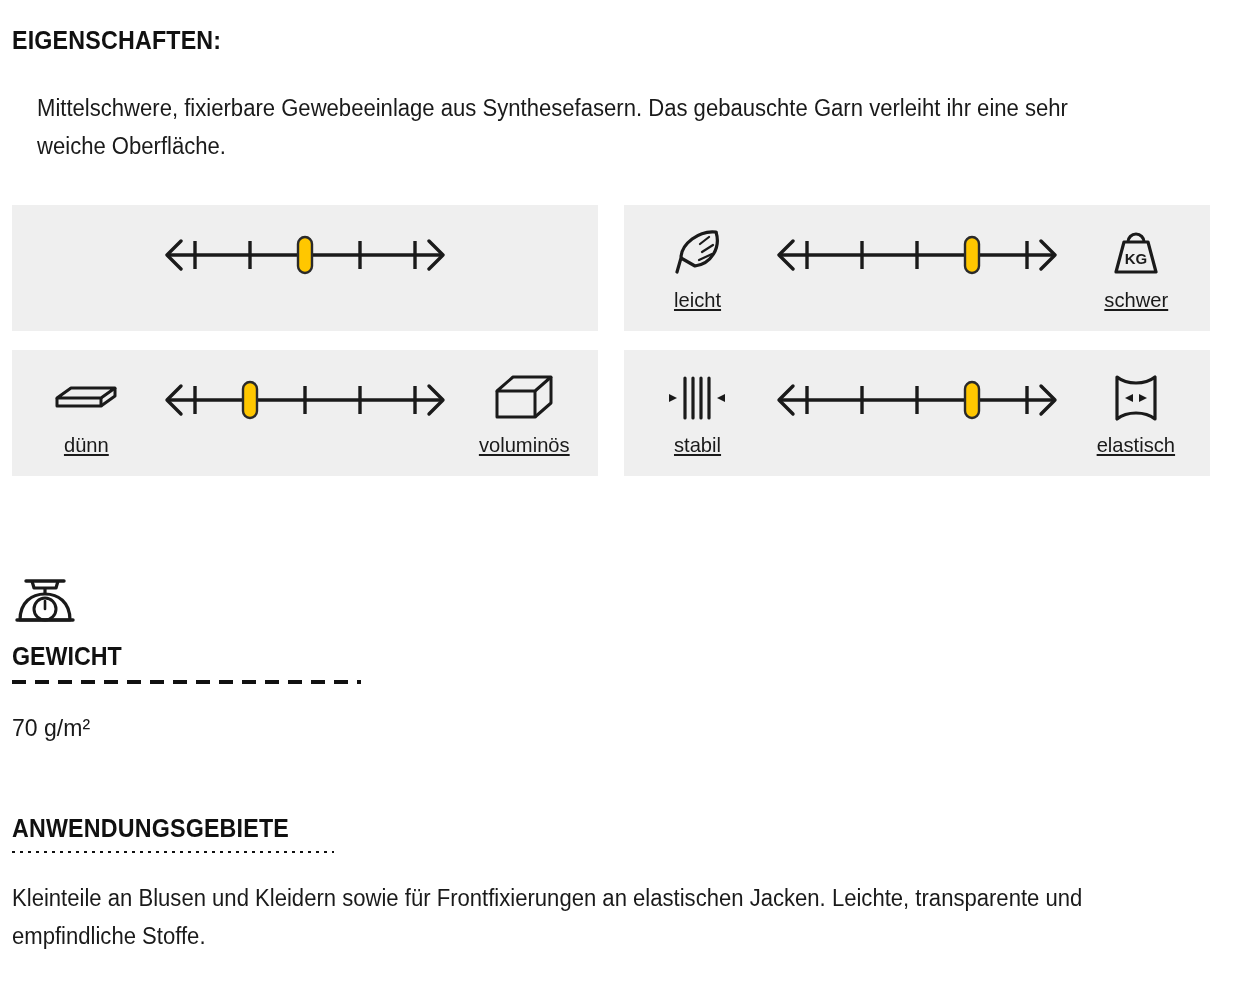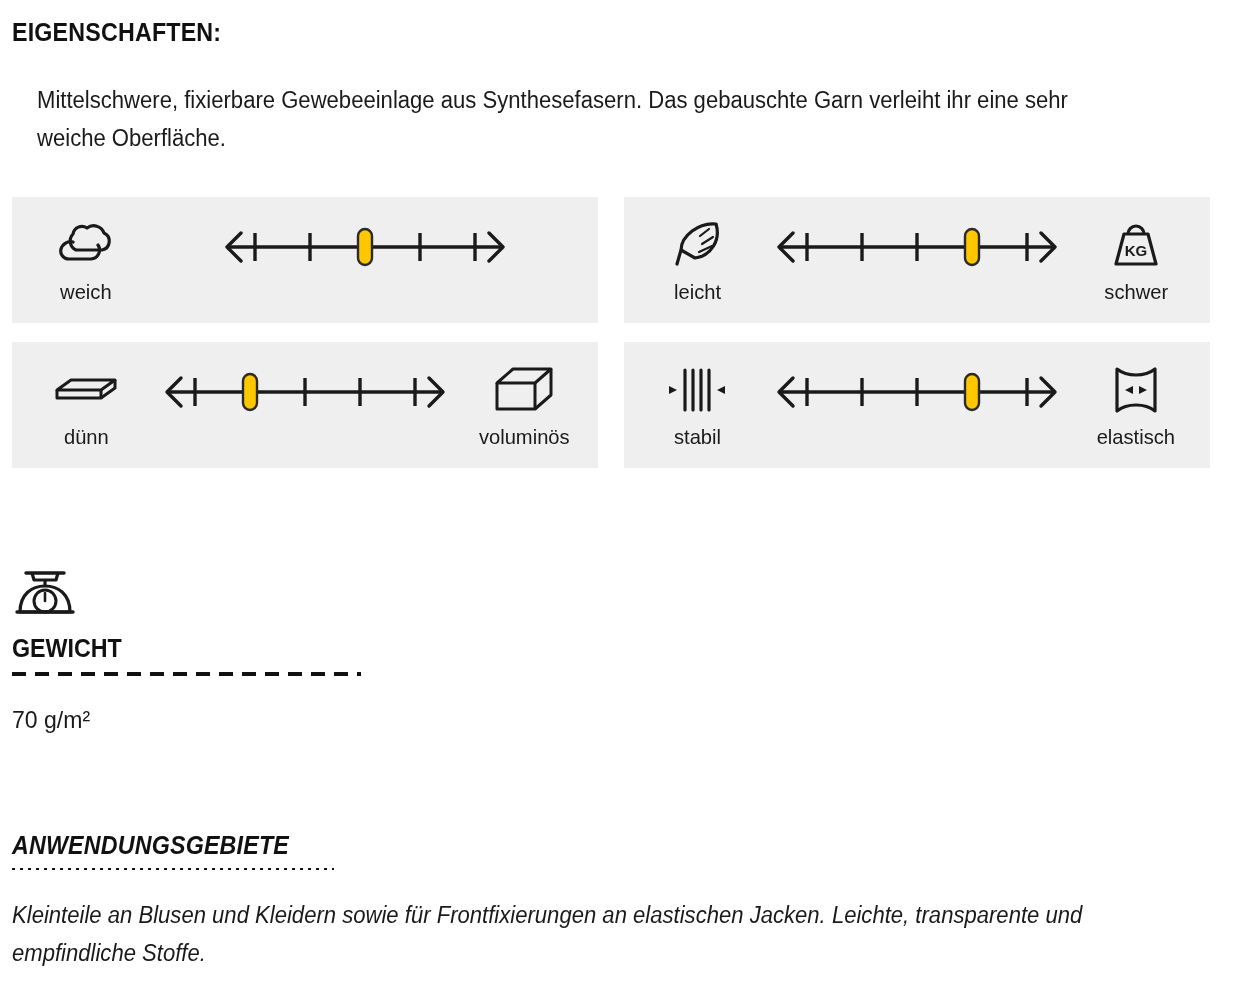--- a/index.html
+++ b/index.html
@@ -13,21 +13,21 @@
     font-family: "Liberation Sans", sans-serif;
     color: #1a1a1a;
     overflow: hidden;
     position: relative;
   }
   .page {
     position: relative;
     width: 1198px;
     height: 1008px;
     box-sizing: border-box;
-    padding: 0 12px;
+    padding: 8px 12px;
   }
 
   
   .section-title {
     font-weight: bold;
     font-size: 25px;
     letter-spacing: 0.2px;
     color: #111;
     margin: 0;
     font-stretch: condensed;
@@ -64,20 +64,21 @@
     box-sizing: border-box;
     padding: 0 14px;
   }
   .endcap {
     width: 120px;
     flex: 0 0 120px;
     display: flex;
     flex-direction: column;
     align-items: center;
     justify-content: center;
+    text-decoration: underline;
   }
   .endcap .glyph {
     height: 58px;
     display: flex;
     align-items: center;
     justify-content: center;
   }
   .endcap .cap-label {
     font-size: 21px;
     color: #1a1a1a;
@@ -125,21 +126,21 @@
     color: #1a1a1a;
     display: flex;
     align-items: center;
     gap: 12px;
     min-height: 54px;
     transform: scaleX(0.96);
     transform-origin: left center;
   }
 
   
-  .app-section { margin-top: 84px; font-style: italic; }
+  .app-section { margin-top: 59px; }
   .app-rule {
     margin-top: 8px;
     height: 2px;
     width: 322px;
     background-image: repeating-linear-gradient(
       to right, #111 0, #111 3px, transparent 3px, transparent 8px);
   }
   .app-text {
     margin-top: 26px;
     font-size: 23px;
@@ -159,29 +160,20 @@
   <div id="props-title-wrap">
     <div class="section-title">EIGENSCHAFTEN:</div>
   </div>
   <div id="intro-wrap">
     <p class="intro">Mittelschwere, fixierbare Gewebeeinlage aus Synthesefasern. Das gebauschte Garn verleiht ihr eine sehr weiche Oberfläche.</p>
   </div>
 
   <div class="scale-grid">
 
     <div class="scale-box">
-      <div class="endcap">
-        <div class="glyph">
-          <svg width="66" height="46" viewBox="0 0 66 46">
-            <path d="M20 12 a9 9 0 0 1 14 -6 a11 11 0 0 1 17 5 a9 9 0 0 1 -2 17 h-26 a10 10 0 0 1 -3 -16 z" fill="none" stroke="#1a1a1a" stroke-width="3.2" stroke-linejoin="round"></path>
-            <path d="M20 20 a10 10 0 0 0 -12 7 a8 8 0 0 0 8 10 h22 a9 9 0 0 0 7 -14" fill="none" stroke="#1a1a1a" stroke-width="3.2" stroke-linejoin="round" stroke-linecap="round"></path>
-          </svg>
-        </div>
-        <div class="cap-label">weich</div>
-      </div>
 
       <div class="axis-wrap">
         <svg width="300" height="52" viewBox="0 0 300 52">
           <line x1="14" y1="26" x2="286" y2="26" stroke="#1a1a1a" stroke-width="3.4"></line>
           <polyline points="26,12 12,26 26,40" fill="none" stroke="#1a1a1a" stroke-width="3.4" stroke-linecap="round" stroke-linejoin="round"></polyline>
           <polyline points="274,12 288,26 274,40" fill="none" stroke="#1a1a1a" stroke-width="3.4" stroke-linecap="round" stroke-linejoin="round"></polyline>
           <line x1="40" y1="12" x2="40" y2="40" stroke="#1a1a1a" stroke-width="3.4"></line>
           <line x1="95" y1="12" x2="95" y2="40" stroke="#1a1a1a" stroke-width="3.4"></line>
           <line x1="150" y1="12" x2="150" y2="40" stroke="#1a1a1a" stroke-width="3.4"></line>
           <line x1="205" y1="12" x2="205" y2="40" stroke="#1a1a1a" stroke-width="3.4"></line>

